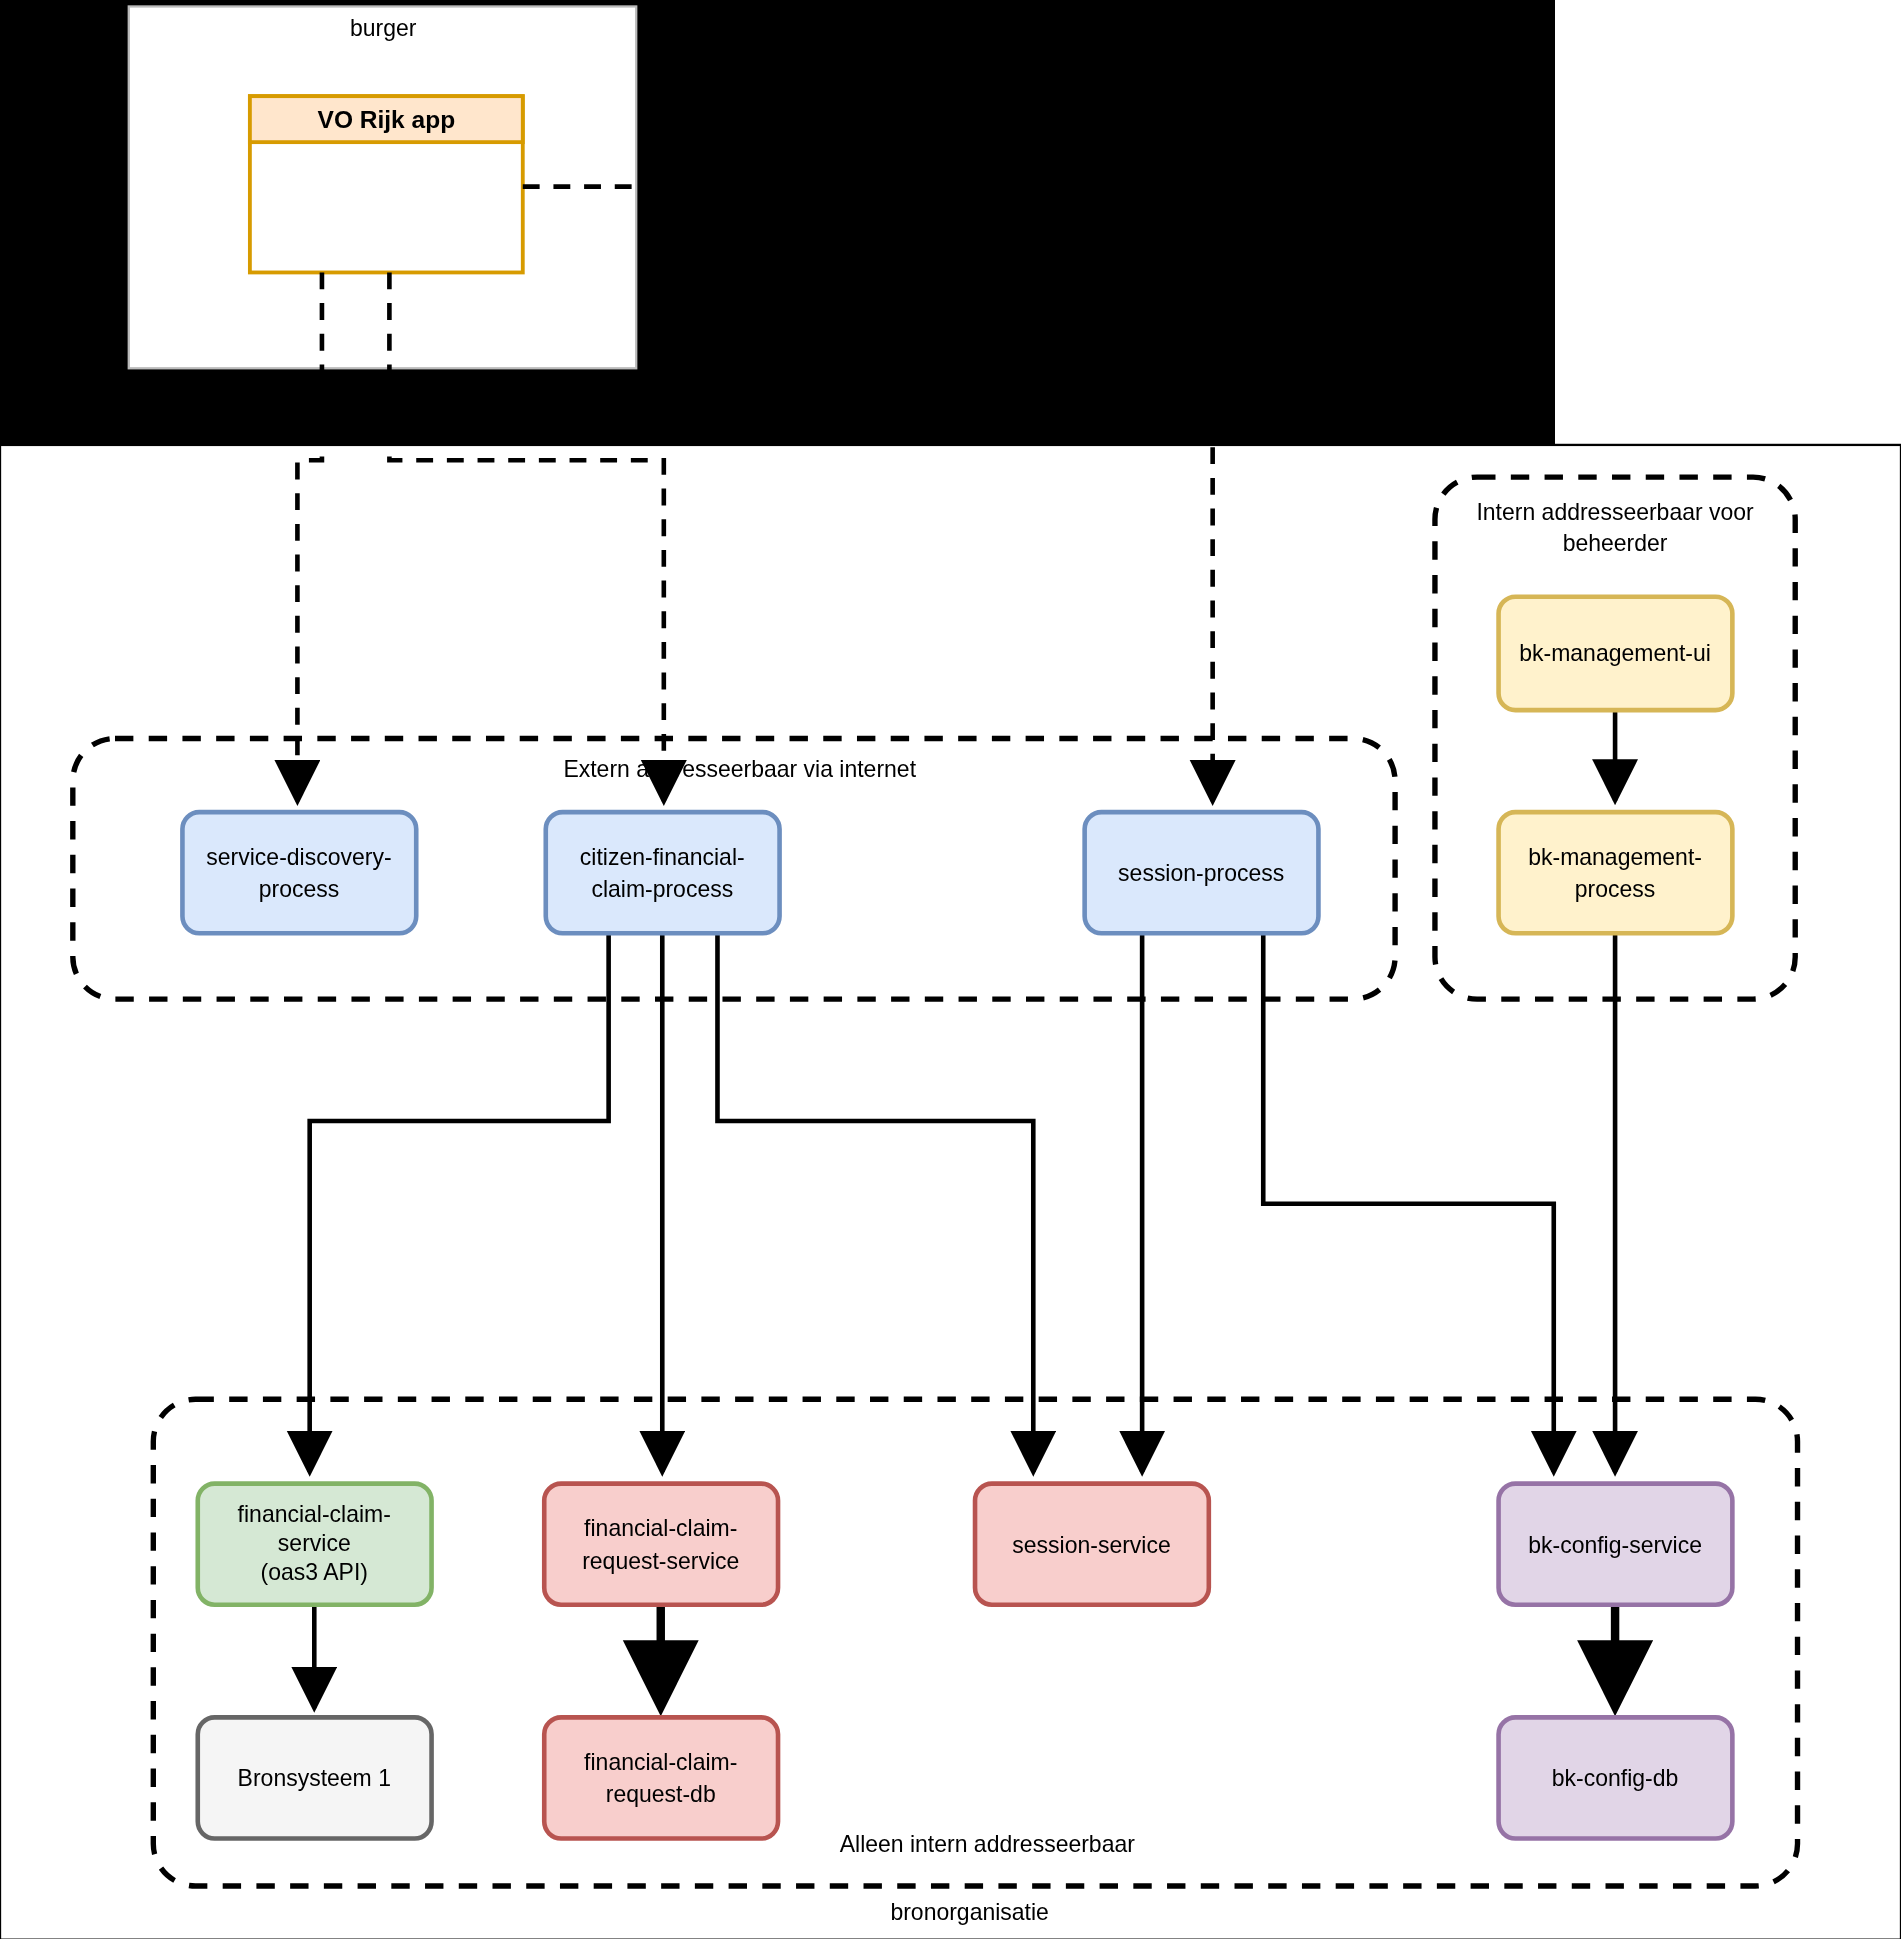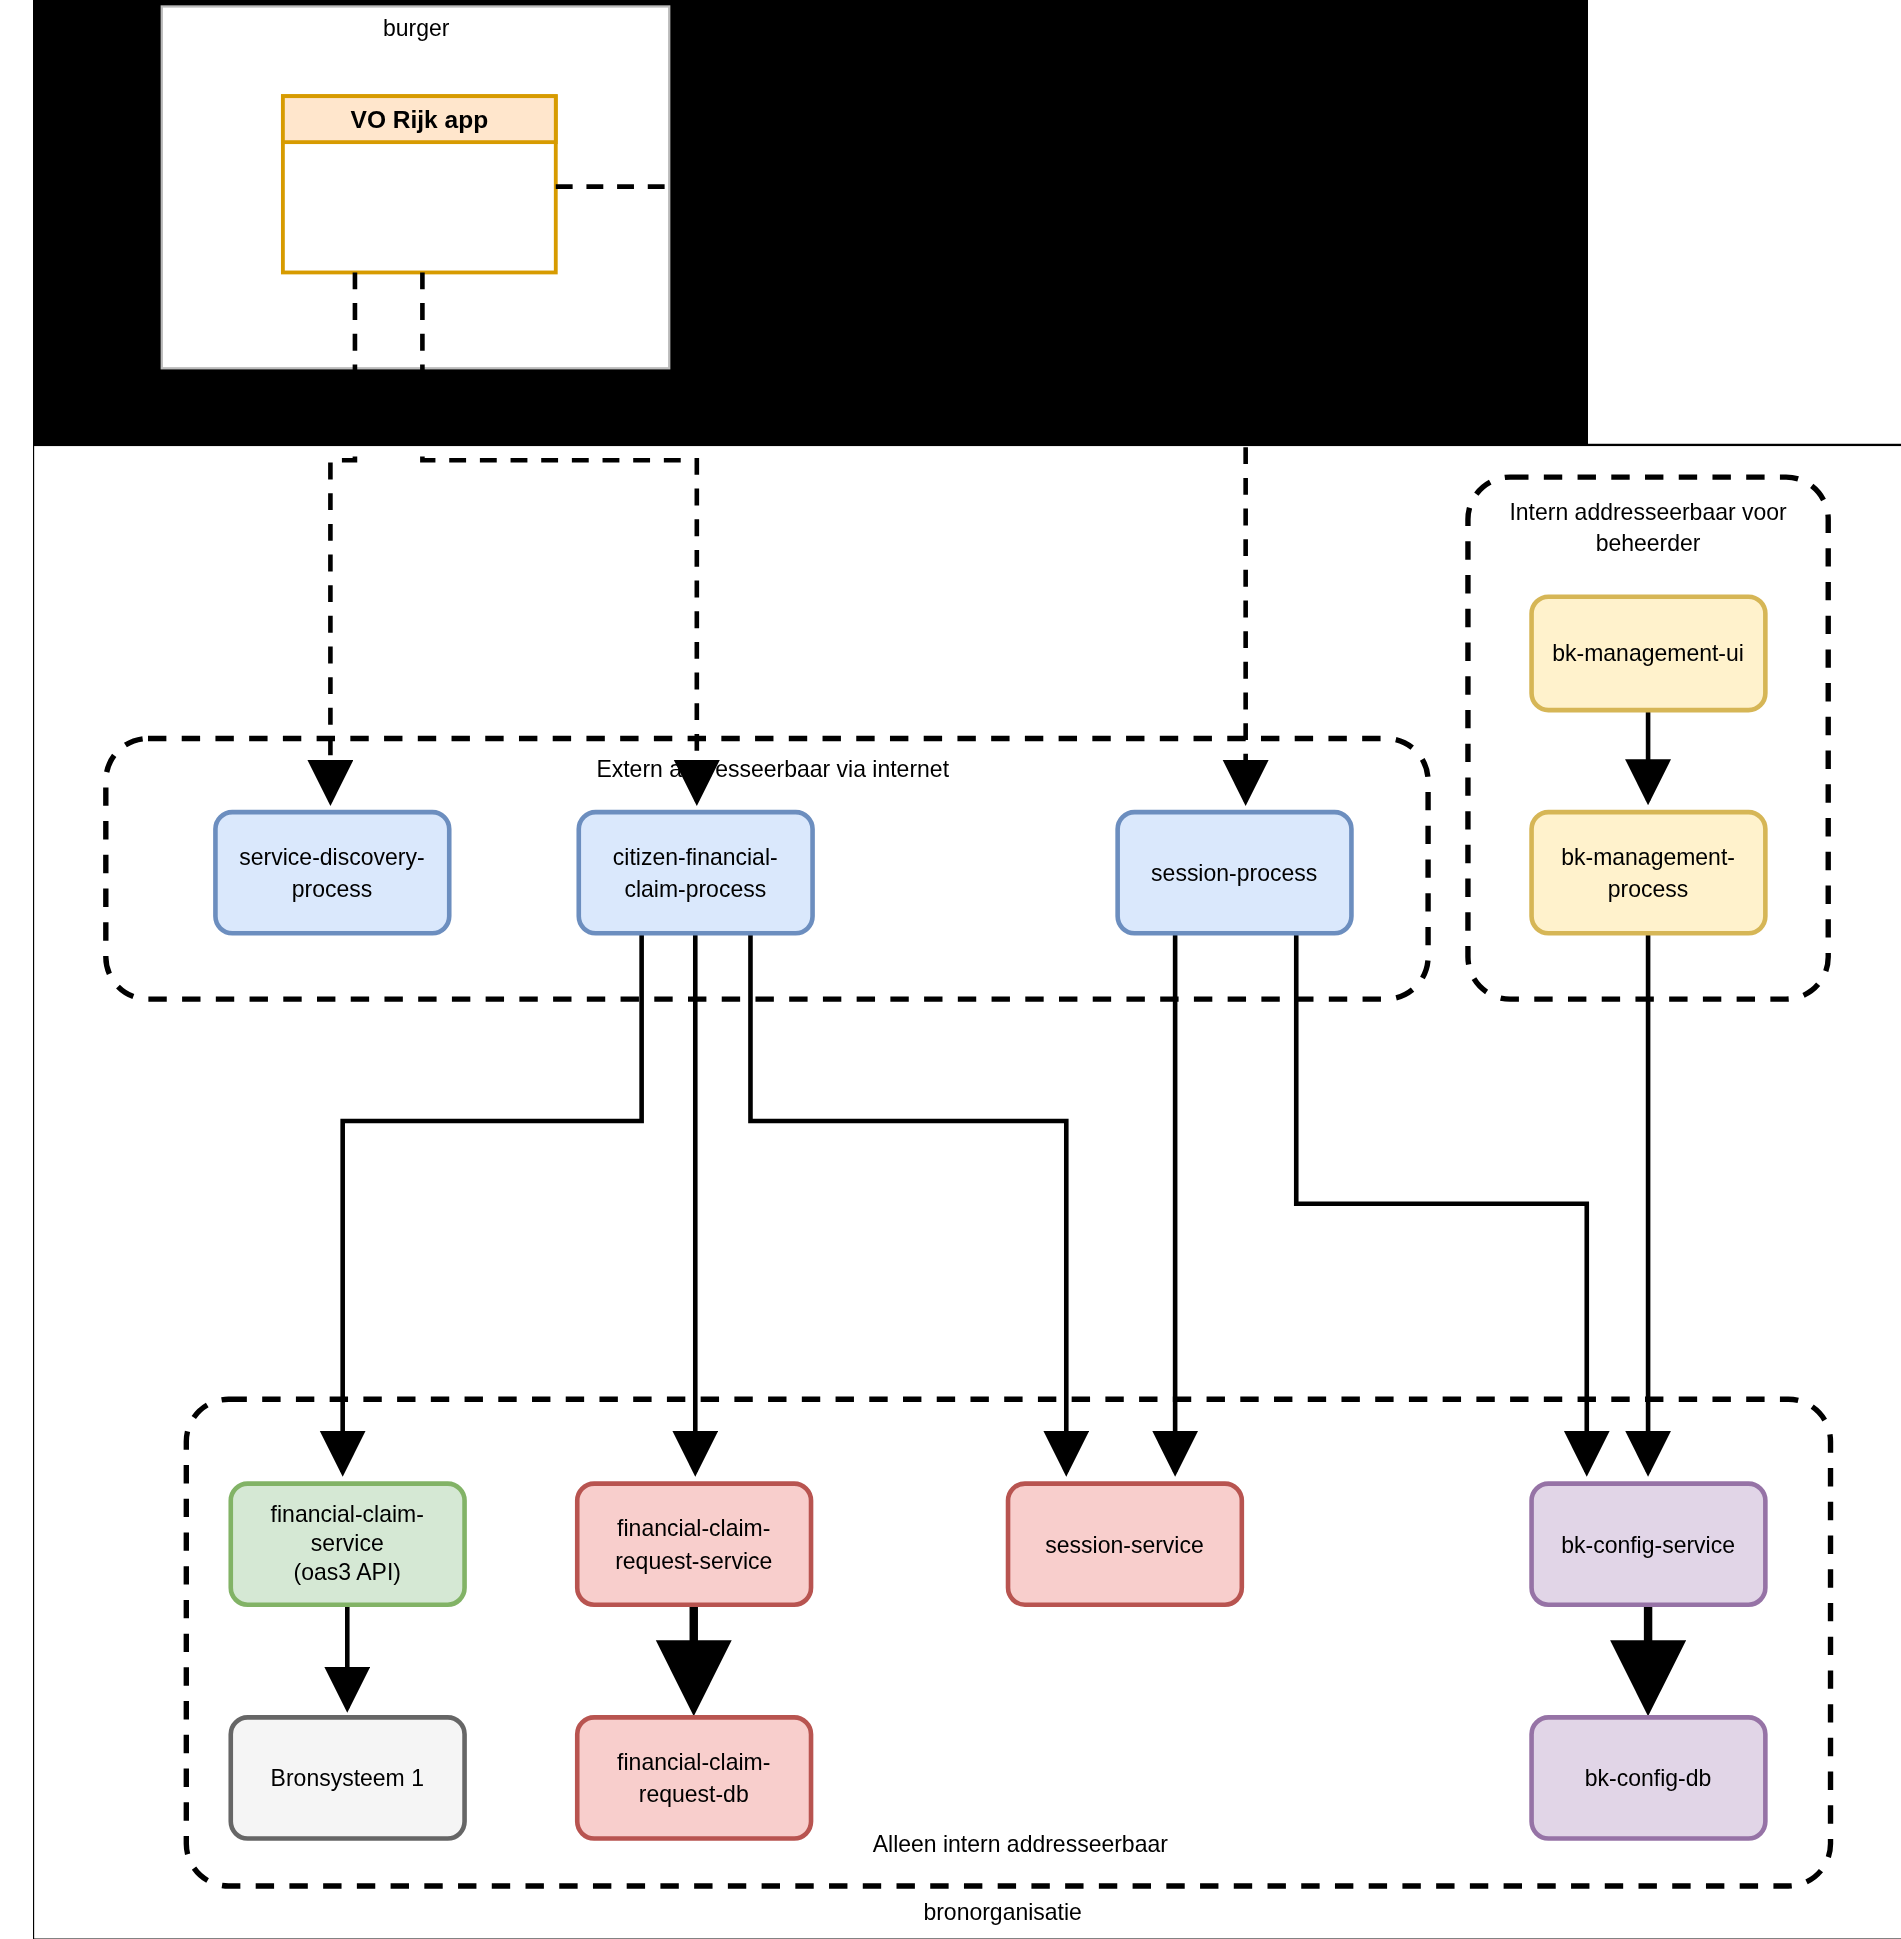--- a/index.html
+++ b/index.html
@@ -6,21 +6,20 @@
     margin: 0;
     padding: 0;
     background: #ffffff;
   }
   #canvas {
     position: relative;
     width: 1555px;
     height: 1940px;
     background: #000000;
     font-family: "Liberation Sans", sans-serif;
-    margin-left: 33px;
   }
   svg.layer {
     position: absolute;
     left: 0;
     top: 0;
     width: 1901px;
     height: 1940px;
   }
   .node-label {
     font-family: "Liberation Sans", sans-serif;

